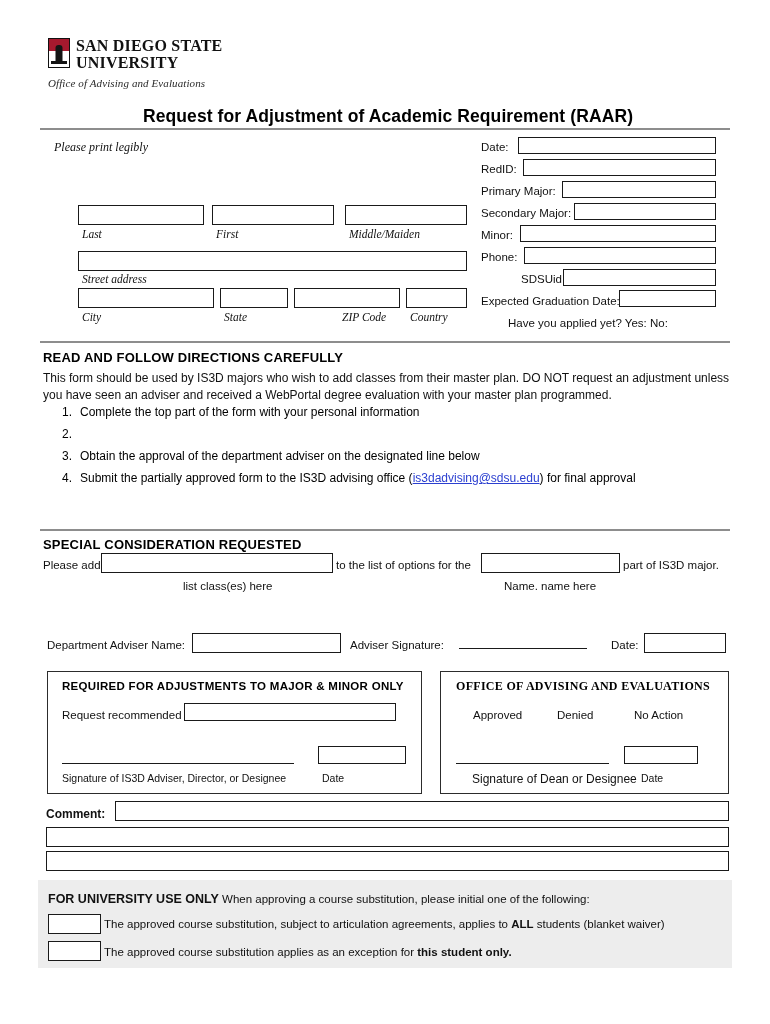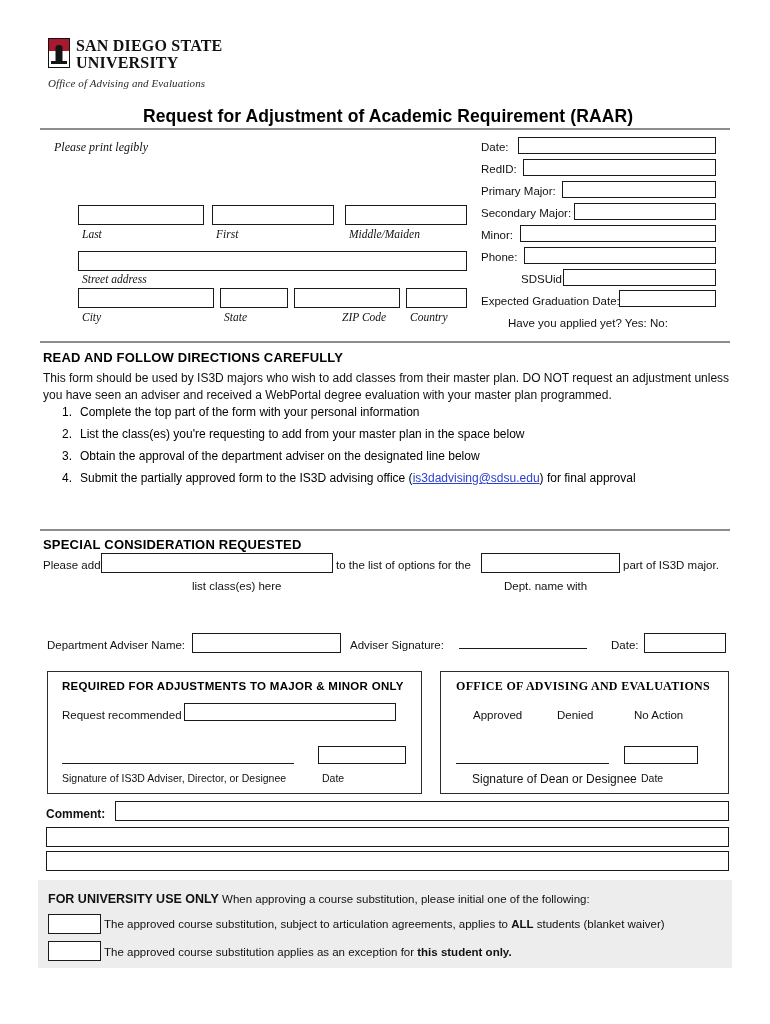--- a/index.html
+++ b/index.html
@@ -293,21 +293,20 @@
   <div class="sec-head" style="left:43px; top:350px;">READ AND FOLLOW DIRECTIONS CAREFULLY</div>
   <div class="para" style="left:43px; top:370px; width:689px;">This form should be used by IS3D majors who wish to add classes from their master plan. DO NOT request an adjustment unless you have seen an adviser and received a WebPortal degree evaluation with your master plan programmed.</div>
 
   <div class="olist" style="left:58px; top:406px; width:660px;">
     <div class="li">
       <span class="num">1.</span>
       <span>Complete the top part of the form with your personal information</span>
     </div>
     <div class="li">
       <span class="num">2.</span>
-      <span>List the class(es) you're requesting to add from your master plan in the space below</span>
     </div>
     <div class="li">
       <span class="num">3.</span>
       <span>Obtain the approval of the department adviser on the designated line below</span>
     </div>
     <div class="li">
       <span class="num">4.</span>
       <span><span>Submit the partially approved form to the IS3D advising office (</span><a class="maillink" href="#">is3dadvising@sdsu.edu</a><span>) for final approval</span></span>
     </div>
   </div>
@@ -316,22 +315,22 @@
   <div class="rule" style="left:40px; top:529px; width:690px;"></div>
 
   <div class="sec-head" style="left:43px; top:537px;">SPECIAL CONSIDERATION REQUESTED</div>
 
   <div class="flabel" style="left:43px; top:559px;">Please add</div>
   <div class="fbox" style="left:101px; top:553px; width:232px; height:20px;"></div>
   <div class="flabel" style="left:336px; top:559px;">to the list of options for the</div>
   <div class="fbox" style="left:481px; top:553px; width:139px; height:20px;"></div>
   <div class="flabel" style="left:623px; top:559px;">part of IS3D major.</div>
 
-  <div class="flabel" style="left:192px; top:580px;">list class(es) here</div>
-  <div class="flabel" style="left:504px; top:580px;">Dept. name with</div>
+  <div class="flabel" style="left:183px; top:580px;">list class(es) here</div>
+  <div class="flabel" style="left:504px; top:580px;">Name. name here</div>
 
   <div class="flabel" style="left:47px; top:639px;">Department Adviser Name:</div>
   <div class="fbox" style="left:192px; top:633px; width:149px; height:20px;"></div>
 
   <div class="flabel" style="left:350px; top:639px;">Adviser Signature:</div>
   <div class="sigline" style="left:459px; top:648px; width:128px;"></div>
 
   <div class="flabel" style="left:611px; top:639px;">Date:</div>
   <div class="fbox" style="left:644px; top:633px; width:82px; height:20px;"></div>
 

